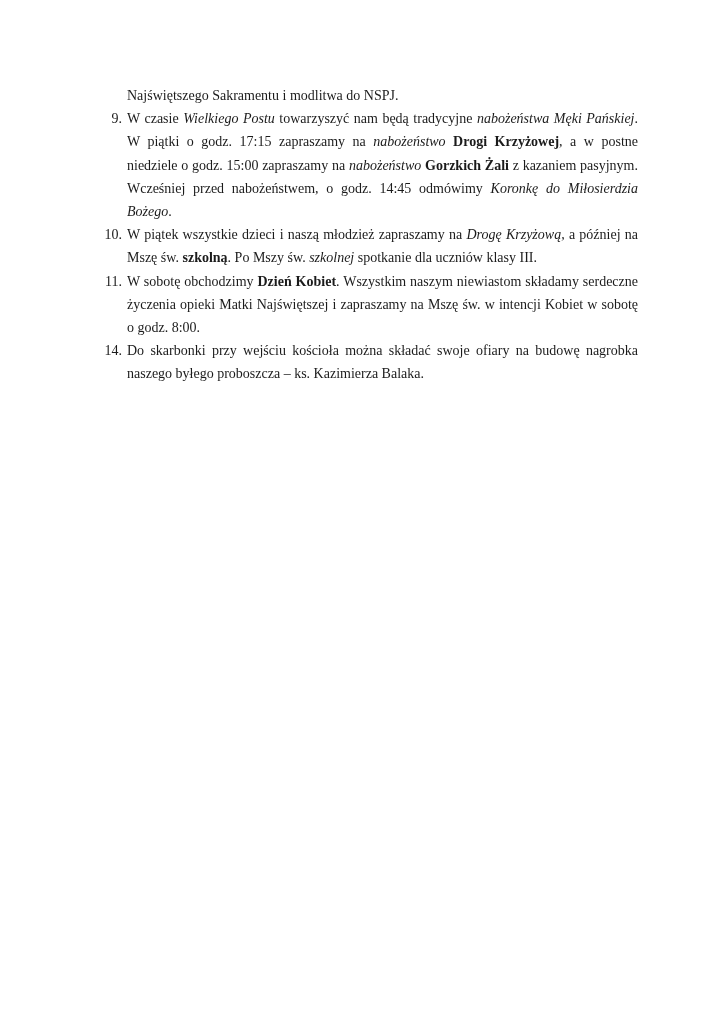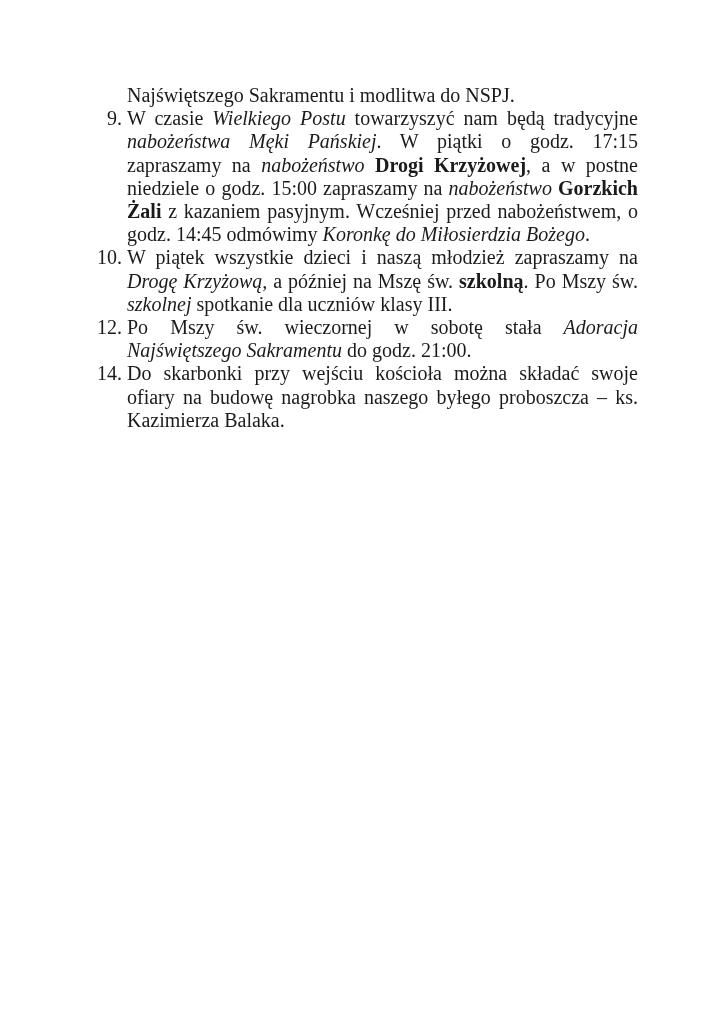--- a/index.html
+++ b/index.html
@@ -13,21 +13,21 @@
     position: relative;
     overflow: hidden;
     font-family: "Liberation Serif", "DejaVu Serif", serif;
     color: #1b1b1b;
   }
   .doc {
     position: absolute;
     left: 97px;
     top: 84px;
     width: 541px;
-    font-size: 20px;
+    font-size: 14px;
     line-height: 23.2px;
   }
   .para {
     position: relative;
     padding-left: 30px;
     text-align: justify;
   }
   .num {
     position: absolute;
     left: 0;
@@ -43,16 +43,16 @@
 </head>
 <body>
 
 <div class="doc">
   <div class="para">
     <span class="num"></span><span class="body"><span class="run-regular">Najświętszego Sakramentu i modlitwa do NSPJ.</span></span>
   </div>
   <div>
       <div class="para"><span class="num">9.</span><span class="body"><span class="run-regular">W czasie </span><span class="run-italic">Wielkiego Postu</span><span class="run-regular"> towarzyszyć nam będą tradycyjne </span><span class="run-italic">nabożeństwa Męki Pańskiej</span><span class="run-regular">. W piątki o godz. 17:15 zapraszamy na </span><span class="run-italic">nabożeństwo </span><span class="run-bold-italic">Drogi Krzyżowej</span><span class="run-regular">, a w postne niedziele o godz. 15:00 zapraszamy na </span><span class="run-italic">nabożeństwo </span><span class="run-bold-italic">Gorzkich Żali</span><span class="run-regular"> z kazaniem pasyjnym. Wcześniej przed nabożeństwem, o godz. 14:45 odmówimy </span><span class="run-italic">Koronkę do Miłosierdzia Bożego</span><span class="run-regular">.</span></span></div>
       <div class="para"><span class="num">10.</span><span class="body"><span class="run-regular">W piątek wszystkie dzieci i naszą młodzież zapraszamy na </span><span class="run-italic">Drogę Krzyżową,</span><span class="run-regular"> a później na Mszę św. </span><span class="run-bold-italic">szkolną</span><span class="run-regular">. Po Mszy św. </span><span class="run-italic">szkolnej</span><span class="run-regular"> spotkanie dla uczniów klasy III.</span></span></div>
-      <div class="para"><span class="num">12.</span><span class="body"><span class="run-regular">Po Mszy św. wieczornej w sobotę stała </span><span class="run-italic">Adoracja Najświętszego Sakramentu</span><span class="run-regular"> do godz. 21:00.</span></span></div>
+      <div class="para"><span class="num">11.</span><span class="body"><span class="run-regular">W sobotę obchodzimy </span><span class="run-bold-italic">Dzień Kobiet</span><span class="run-regular">. Wszystkim naszym niewiastom składamy serdeczne życzenia opieki Matki Najświętszej i zapraszamy na Mszę św. w intencji Kobiet w sobotę o godz. 8:00.</span></span></div>
       <div class="para"><span class="num">14.</span><span class="body"><span class="run-regular">Do skarbonki przy wejściu kościoła można składać swoje ofiary na budowę nagrobka naszego byłego proboszcza – ks. Kazimierza Balaka.</span></span></div>
     </div>
 </div>
 
 </body></html>

